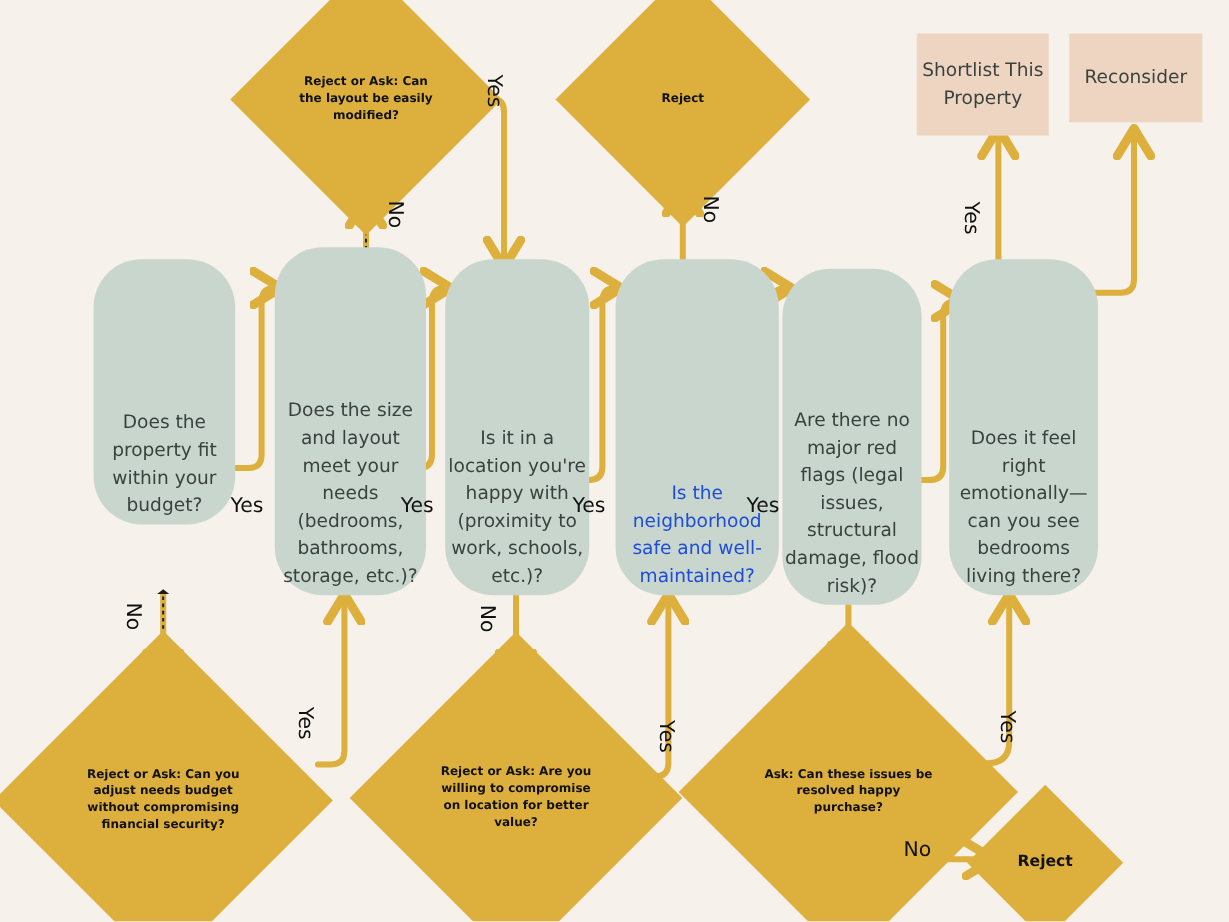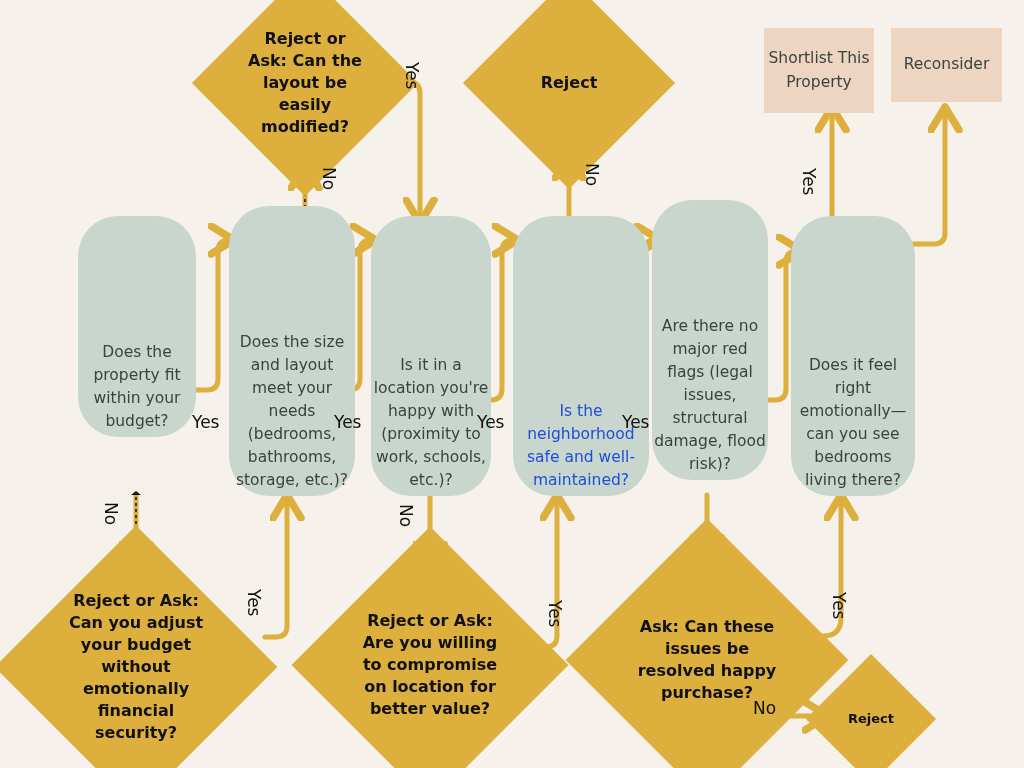--- a/index.html
+++ b/index.html
@@ -54,21 +54,21 @@
     position: absolute;
     left: 0; top: 0;
     width: 100%;
     height: 100%;
     display: flex;
     align-items: center;
     justify-content: center;
     text-align: center;
     color: #111111;
     font-weight: bold;
-    font-size: 16px;
+    font-size: 10px;
     line-height: 1.38;
     box-sizing: border-box;
   }
   .dia .label span { display:block; width: 72%; }
   .dia.small .label { font-size: 13px; }
   
   .term {
     position: absolute;
     background: #eed5c2;
     display: flex;
@@ -162,21 +162,21 @@
   </div>
 
   <div class="proc" style="left: 371px; top: 216px; width: 120px; height: 280px; background: rgb(201, 214, 205); color: rgb(58, 66, 63);">
     <span class="txt">Is it in a location you're happy with (proximity to work, schools, etc.)?</span>
   </div>
 
   <div class="proc" style="left: 513px; top: 216px; width: 136px; height: 280px; background: rgb(201, 214, 205); color: #1d4ed8;">
     <span class="txt">Is the neighborhood safe and well-maintained?</span>
   </div>
 
-  <div class="proc" style="left: 652px; top: 200px; width: 116px; height: 280px; background: rgb(201, 214, 205); color: rgb(58, 66, 63);">
+  <div class="proc" style="left: 652px; top: 224px; width: 116px; height: 280px; background: rgb(201, 214, 205); color: rgb(58, 66, 63);">
     <span class="txt">Are there no major red flags (legal issues, structural damage, flood risk)?</span>
   </div>
 
   <div class="proc" style="left: 791px; top: 216px; width: 124px; height: 280px; background: rgb(201, 214, 205); color: rgb(58, 66, 63);">
     <span class="txt">Does it feel right emotionally—can you see bedrooms living there?</span>
   </div>
 
   <div class="dia" style="left:225px; top:3px; width:160px; height:160px;">
     <div class="shape" style="background: rgb(221, 176, 62);"></div>
     <div class="label" style="color: rgb(17, 17, 17);">
@@ -187,21 +187,21 @@
   <div class="dia" style="left:494px; top:8px; width:150px; height:150px;">
     <div class="shape" style="background: rgb(221, 176, 62);"></div>
     <div class="label" style="color: rgb(17, 17, 17);">
       <span>Reject</span>
     </div>
   </div>
 
   <div class="dia" style="left:36px; top:567px; width:200px; height:200px;">
     <div class="shape" style="background: rgb(221, 176, 62);"></div>
     <div class="label" style="color: rgb(17, 17, 17);">
-      <span>Reject or Ask: Can you adjust your budget without emotionally financial security?</span>
+      <span>Reject or Ask: Can you adjust needs budget without compromising financial security?</span>
     </div>
   </div>
 
   <div class="dia" style="left:332px; top:567px; width:196px; height:196px;">
     <div class="shape" style="background: rgb(221, 176, 62);"></div>
     <div class="label" style="color: rgb(17, 17, 17);">
       <span>Reject or Ask: Are you willing to compromise on location for better value?</span>
     </div>
   </div>
 

